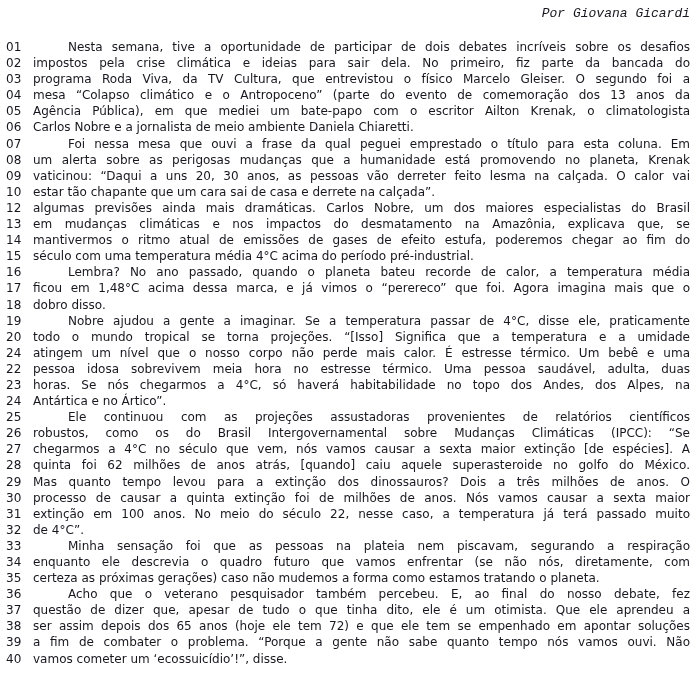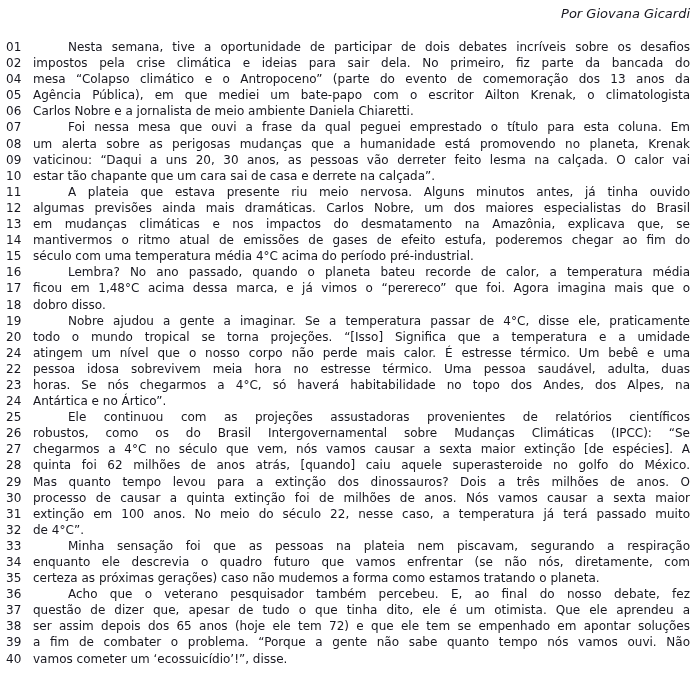--- a/index.html
+++ b/index.html
@@ -10,20 +10,21 @@
     background: #ffffff;
     color: #17171f;
     font-family: "DejaVu Sans", "Liberation Sans", sans-serif;
   }
   .byline {
     position: absolute;
     top: 6px; right: 10px;
     font-size: 13px;
     font-style: italic;
     color: #17171f;
+    font-family: Liberation Mono, monospace;
   }
   .lines {
     position: absolute;
     top: 39px; left: 6px; right: 10px;
   }
   .line-row {
     display: flex;
     align-items: center;
     height: 16.1px;
     line-height: 16.1px;
@@ -55,20 +56,24 @@
   <div class="lines">
       <div class="line-row indent">
     <span class="num">01</span>
     <span class="txt">Nesta semana, tive a oportunidade de participar de dois debates incríveis sobre os desafios</span>
   </div>
       <div class="line-row">
     <span class="num">02</span>
     <span class="txt">impostos pela crise climática e ideias para sair dela. No primeiro, fiz parte da bancada do</span>
   </div>
       <div class="line-row">
+    <span class="num">03</span>
+    <span class="txt">programa Roda Viva, da TV Cultura, que entrevistou o físico Marcelo Gleiser. O segundo foi a</span>
+  </div>
+      <div class="line-row">
     <span class="num">04</span>
     <span class="txt">mesa “Colapso climático e o Antropoceno” (parte do evento de comemoração dos 13 anos da</span>
   </div>
       <div class="line-row">
     <span class="num">05</span>
     <span class="txt">Agência Pública), em que mediei um bate-papo com o escritor Ailton Krenak, o climatologista</span>
   </div>
       <div class="line-row last">
     <span class="num">06</span>
     <span class="txt">Carlos Nobre e a jornalista de meio ambiente Daniela Chiaretti.</span>
@@ -81,24 +86,20 @@
     <span class="num">08</span>
     <span class="txt">um alerta sobre as perigosas mudanças que a humanidade está promovendo no planeta, Krenak</span>
   </div>
       <div class="line-row">
     <span class="num">09</span>
     <span class="txt">vaticinou: “Daqui a uns 20, 30 anos, as pessoas vão derreter feito lesma na calçada. O calor vai</span>
   </div>
       <div class="line-row last">
     <span class="num">10</span>
     <span class="txt">estar tão chapante que um cara sai de casa e derrete na calçada”.</span>
-  </div>
-      <div class="line-row indent">
-    <span class="num">11</span>
-    <span class="txt">A plateia que estava presente riu meio nervosa. Alguns minutos antes, já tinha ouvido</span>
   </div>
       <div class="line-row">
     <span class="num">12</span>
     <span class="txt">algumas previsões ainda mais dramáticas. Carlos Nobre, um dos maiores especialistas do Brasil</span>
   </div>
       <div class="line-row">
     <span class="num">13</span>
     <span class="txt">em mudanças climáticas e nos impactos do desmatamento na Amazônia, explicava que, se</span>
   </div>
       <div class="line-row">

